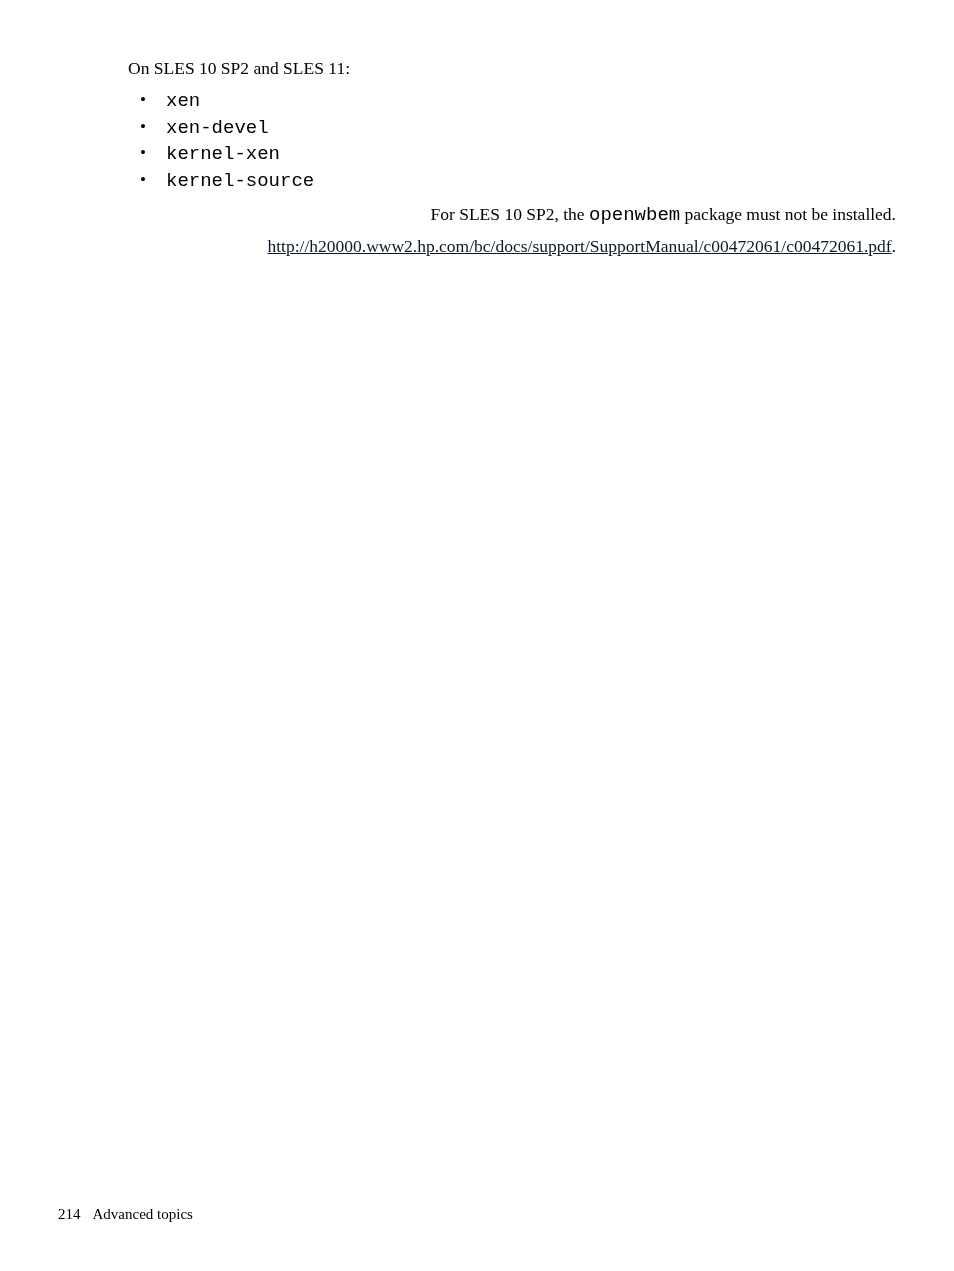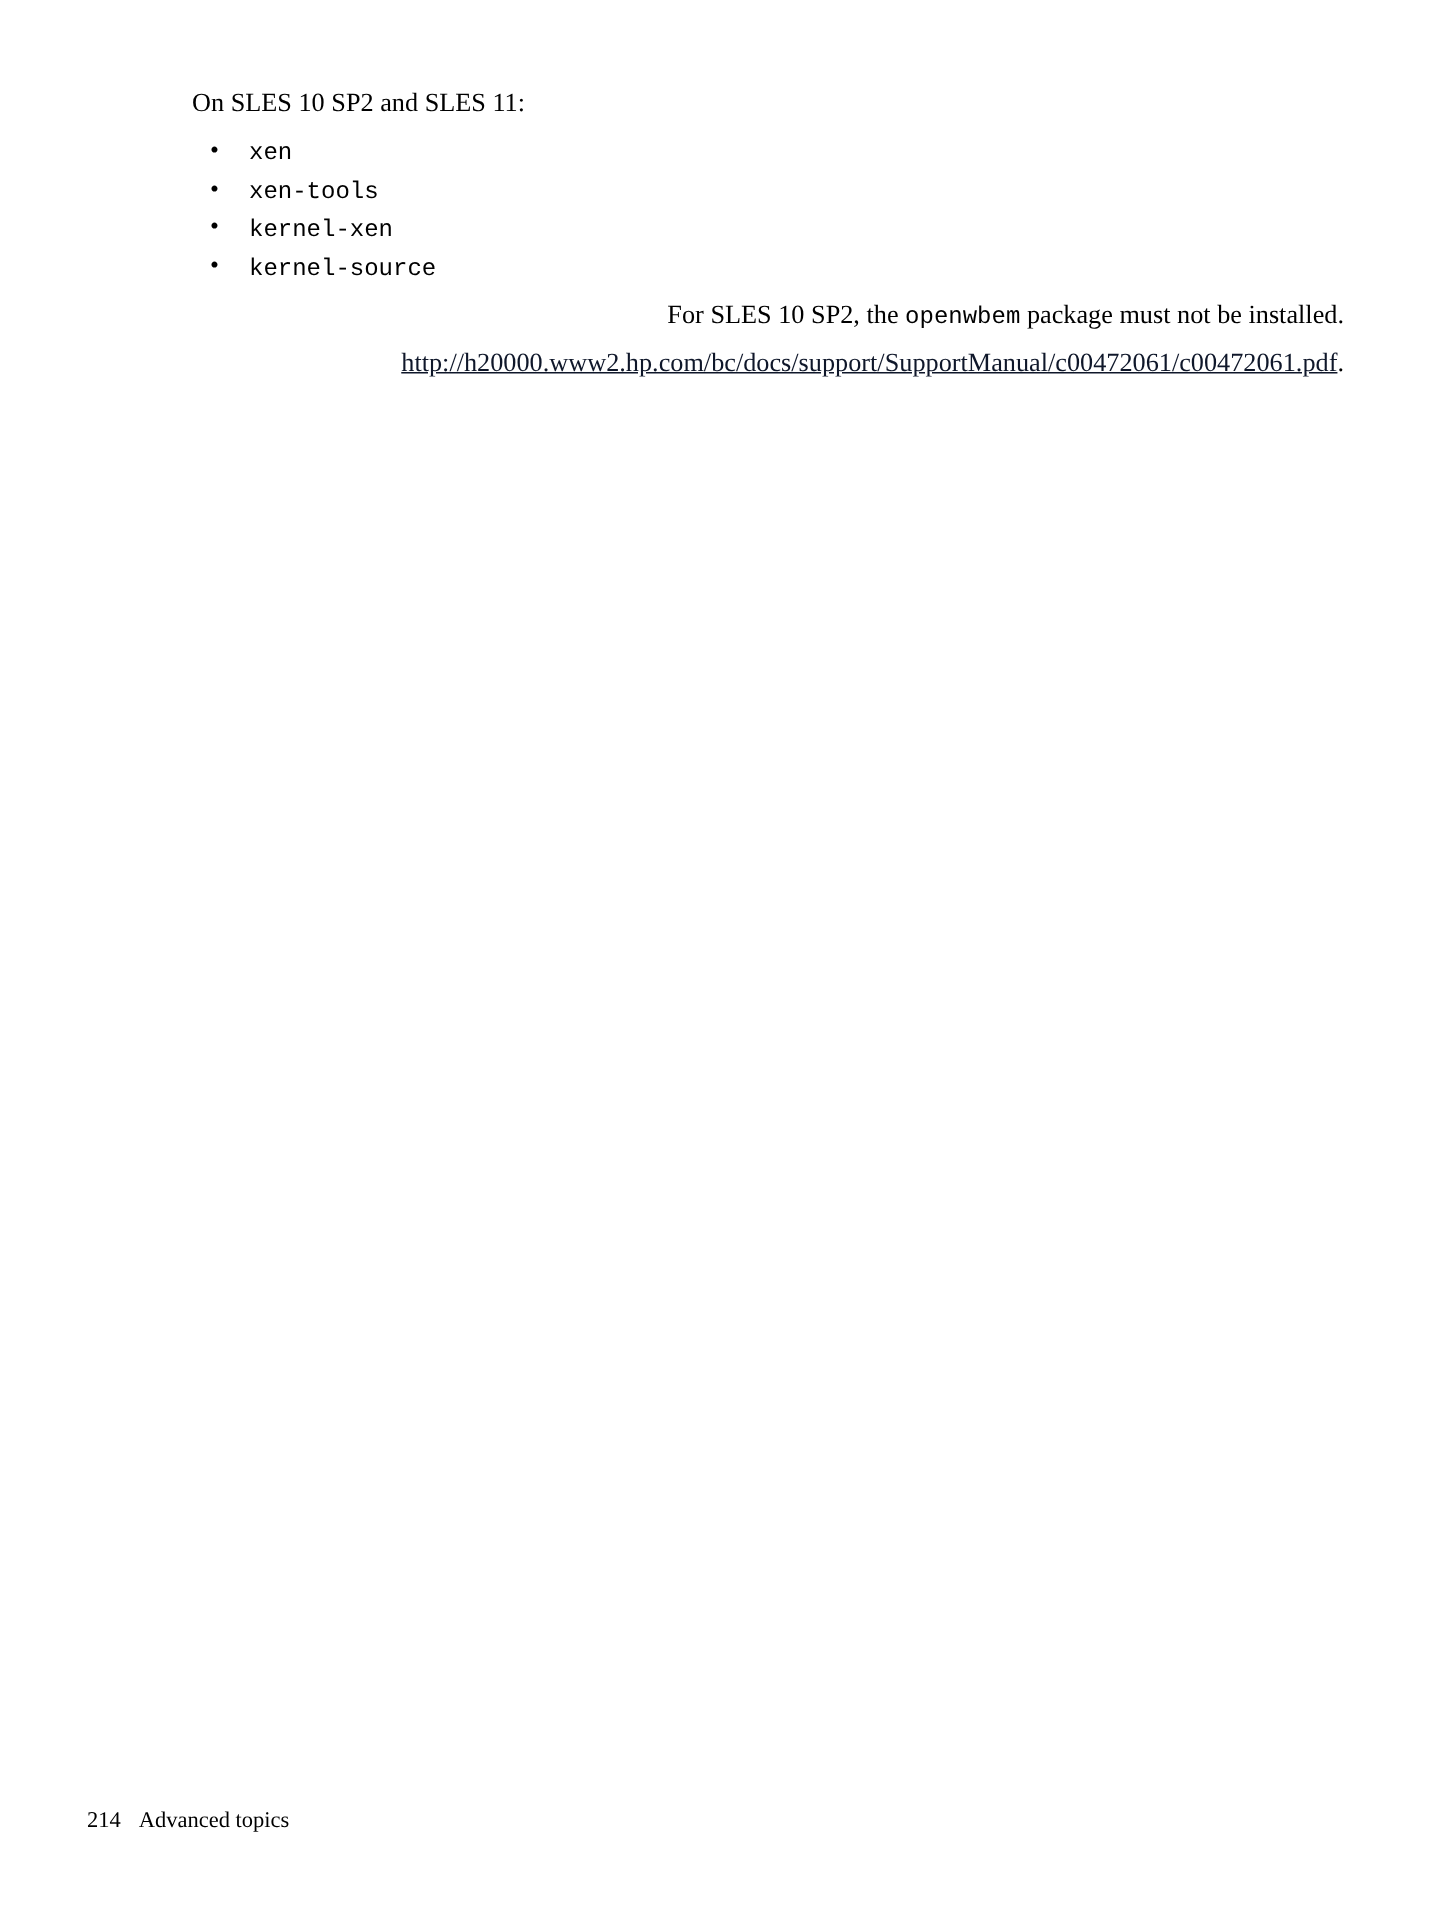--- a/index.html
+++ b/index.html
@@ -37,21 +37,21 @@
     ul.package-list li::before {
       content: "•";
       position: absolute;
       left: 2px;
       top: 0;
       color: #000000;
       font-size: 17px;
     }
     .mono {
       font-family: "Courier New", Courier, monospace;
-      font-size: 16px;
+      font-size: 19px;
     }
     .para {
       font-size: 17.5px;
       line-height: 1.28;
       margin-bottom: 8px;
       text-align: right;
     }
     .italic {
       font-style: italic;
     }
@@ -72,21 +72,21 @@
   </style>
 </head>
 <body>
 
 <div class="content">
 
   <p class="intro-line">On SLES 10 SP2 and SLES 11:</p>
 
   <ul class="package-list">
     <li><span class="mono">xen</span></li>
-    <li><span class="mono">xen-tools</span></li>
+    <li><span class="mono">xen-devel</span></li>
     <li><span class="mono">kernel-xen</span></li>
     <li><span class="mono">kernel-source</span></li>
   </ul>
 
   <p class="para"><span>For SLES 10 SP2, the </span><span class="mono">openwbem</span><span> package must not be installed.</span></p>
 
 
   <p class="para"><a class="link">http://h20000.www2.hp.com/bc/docs/support/SupportManual/c00472061/c00472061.pdf</a><span>.</span></p>
 
 </div>

